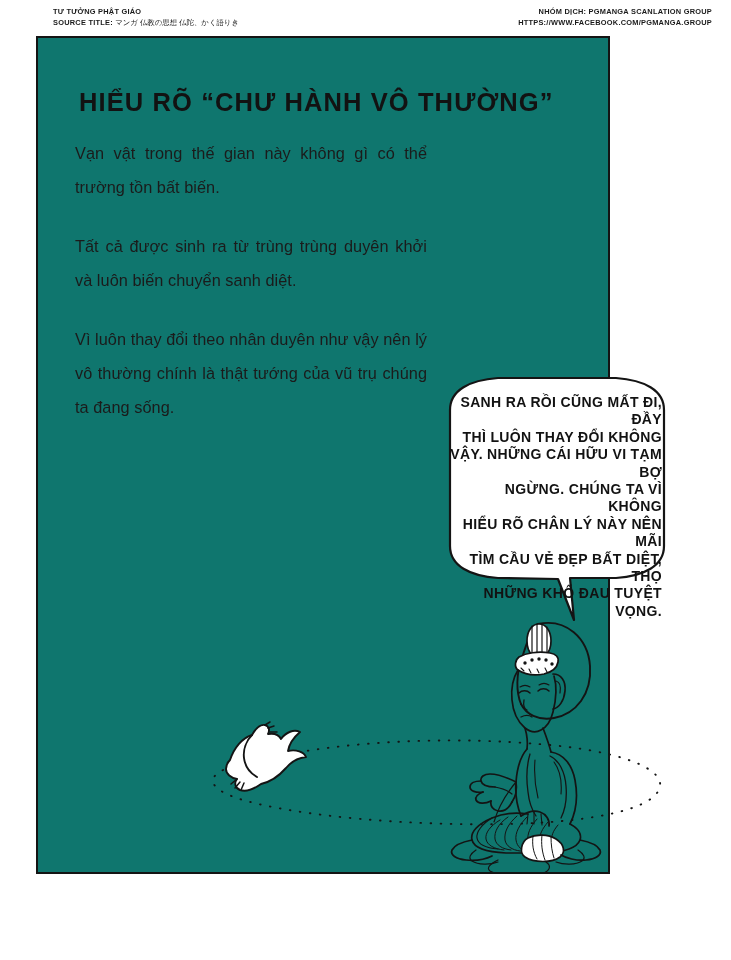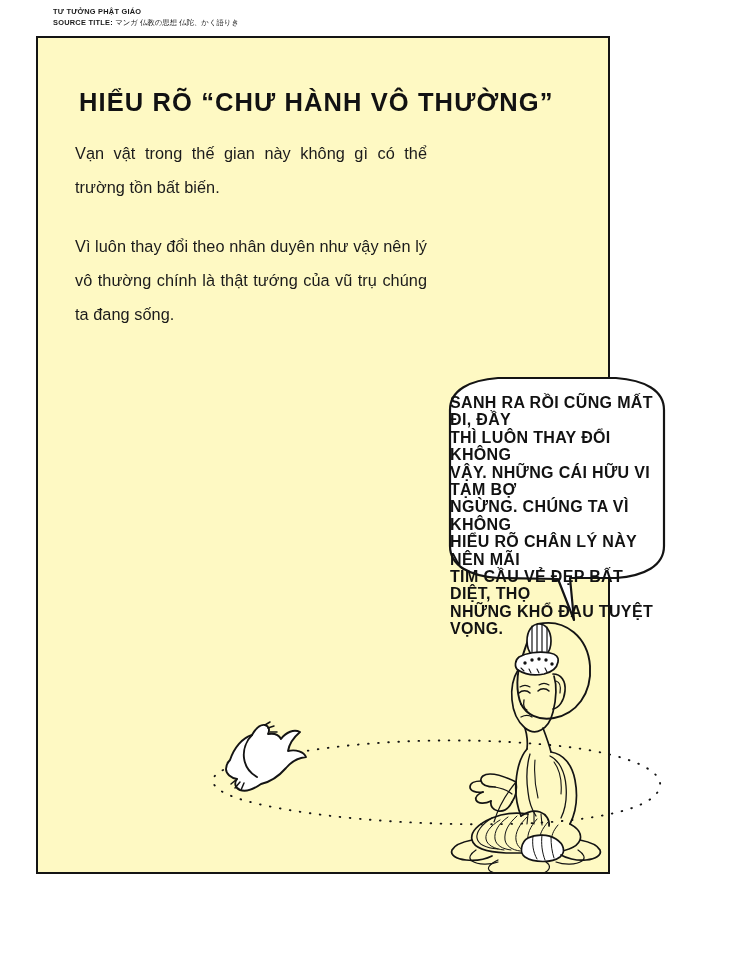--- a/index.html
+++ b/index.html
@@ -52,21 +52,21 @@
   }
 
   
   .page-frame {
     position: absolute;
     left: 36px;
     top: 36px;
     width: 574px;
     height: 838px;
     border: 2px solid #141414;
-    background: #fef9c3;
+    background: #0f766e;
     box-sizing: border-box;
   }
 
   
   .page-title {
     position: absolute;
     left: 41px;
     top: 33px;
     font-size: 25.5px;
     font-weight: bold;
@@ -101,47 +101,52 @@
     height: 834px;
     pointer-events: none;
   }
 
   
   .bubble-text {
     position: absolute;
     left: 412px;
     top: 356px;
     width: 212px;
-    text-align: left;
-    font-size: 16px;
+    text-align: right;
+    font-size: 14px;
     font-weight: bold;
     line-height: 17.4px;
     letter-spacing: 0.35px;
     color: #121212;
   }
 </style>
 </head>
 <body>
 
 <div class="credits">
   <div class="credits-left">
     <div class="credit-line">TƯ TƯỞNG PHẬT GIÁO</div>
     <div class="credit-line">
       <span>SOURCE TITLE:</span>
       <span class="jp">マンガ 仏教の思想 仏陀、かく語りき</span>
     </div>
   </div>
+  <div class="credits-right">
+    <div class="credit-line">NHÓM DỊCH: PGMANGA SCANLATION GROUP</div>
+    <div class="credit-line">HTTPS://WWW.FACEBOOK.COM/PGMANGA.GROUP</div>
+  </div>
 </div>
 
 <div class="page-frame">
 
   <h1 class="page-title">HIỂU RÕ “CHƯ HÀNH VÔ THƯỜNG”</h1>
 
   <div class="body-copy">
     <p class="para">Vạn vật trong thế gian này không gì có thể trường tồn bất biến.</p>
+    <p class="para">Tất cả được sinh ra từ trùng trùng duyên khởi và luôn biến chuyển sanh diệt.</p>
     <p class="para">Vì luôn thay đổi theo nhân duyên như vậy nên lý vô thường chính là thật tướng của vũ trụ chúng ta đang sống.</p>
   </div>
 
   <svg class="art-layer" viewBox="0 0 653 834">
 
     <g fill="none" stroke="#141414" stroke-width="1.9" stroke-linecap="round" stroke-dasharray="0.6 9.5">
       <path d="M 240 718 C 330 700 430 700 500 706
                C 580 712 625 730 622 748
                C 619 770 560 784 470 786
                C 370 788 260 778 205 762

